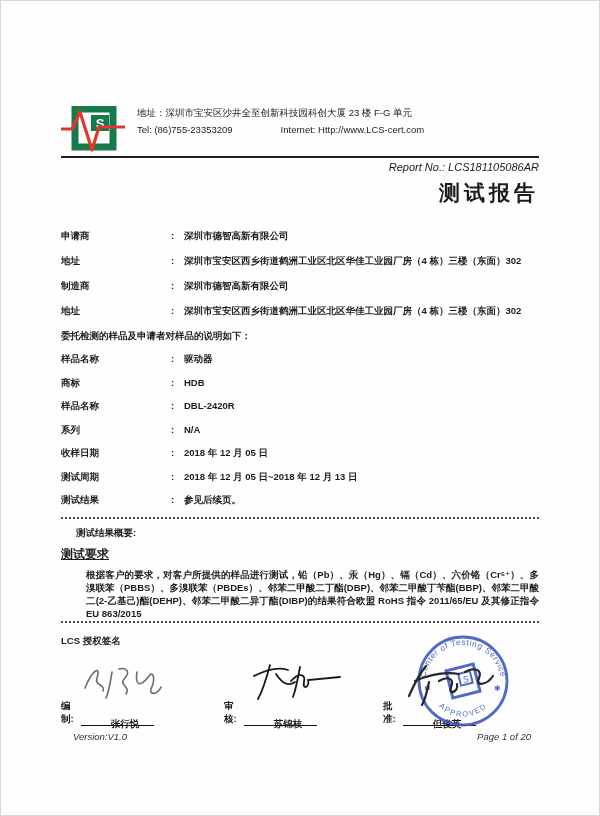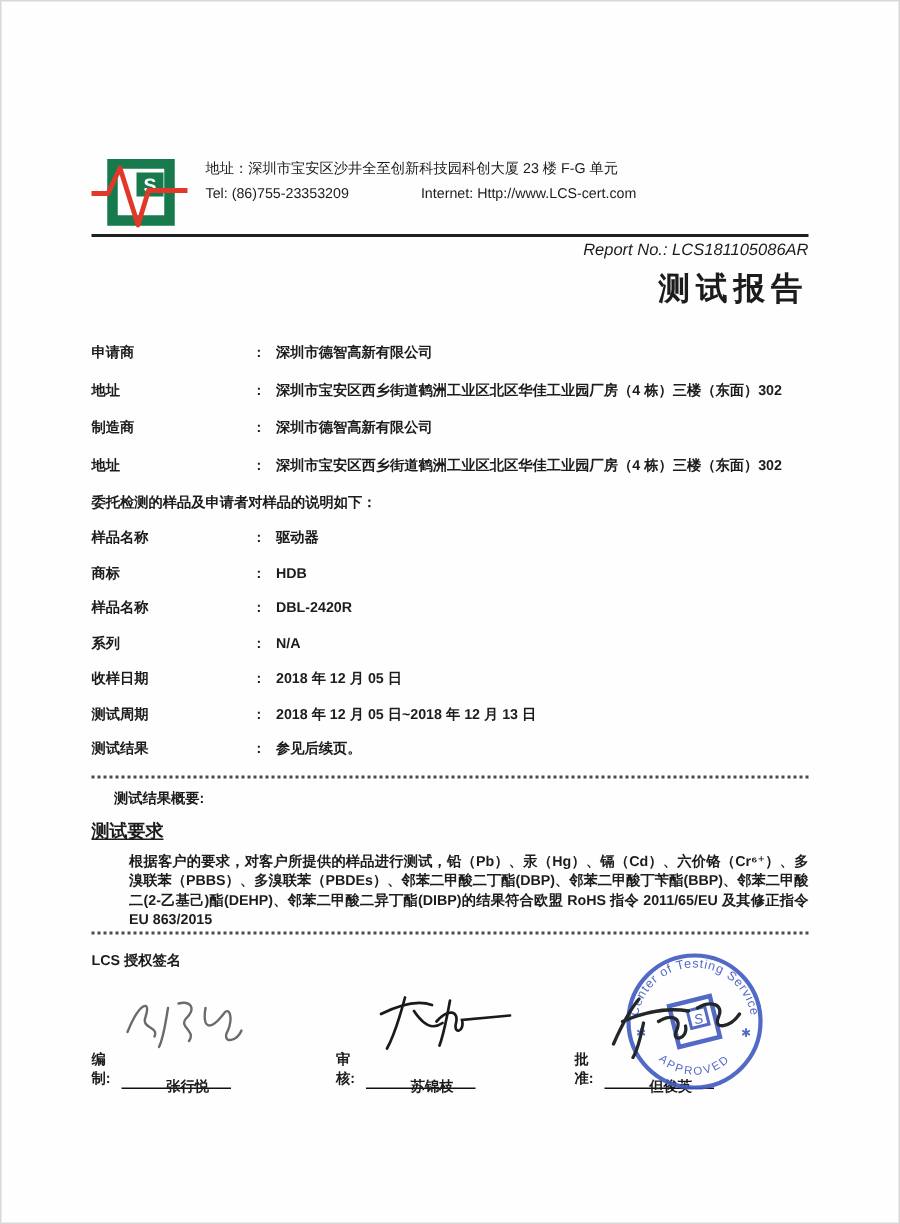--- a/index.html
+++ b/index.html
@@ -217,14 +217,18 @@
       <text x="9" y="58" font-size="8" fill="#4059c0">✱</text>
       <text x="79" y="58" font-size="8" fill="#4059c0">✱</text>
       <g transform="rotate(-14 48 48)">
         <rect x="34" y="34" width="28" height="28" fill="none" stroke="#4059c0" stroke-width="3"></rect>
         <rect x="45" y="40" width="12" height="12" fill="none" stroke="#4059c0" stroke-width="2"></rect>
         <text x="51" y="50" font-size="9" font-style="italic" fill="#4059c0" text-anchor="middle" font-family="Liberation Sans, sans-serif">S</text>
       </g>
     </svg>
   </div>
 
+  <div class="footer">
+    <span>Version:V1.0</span>
+    <span>Page 1 of 20</span>
+  </div>
 
 </div>
 
 </body></html>

